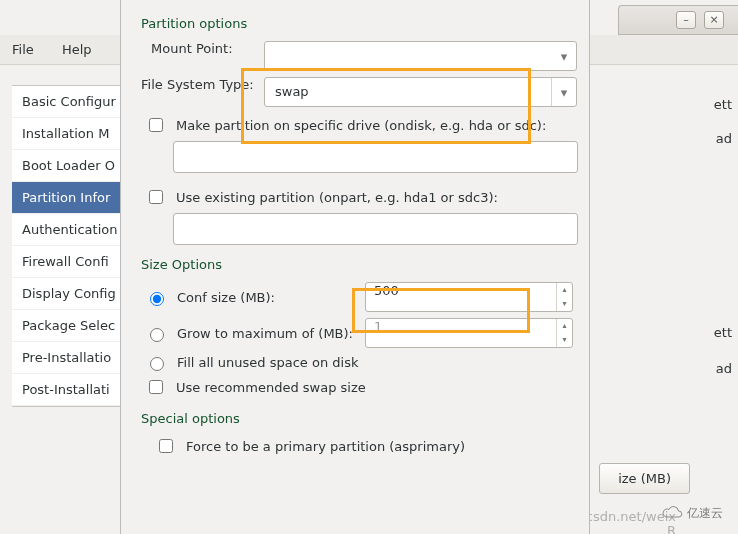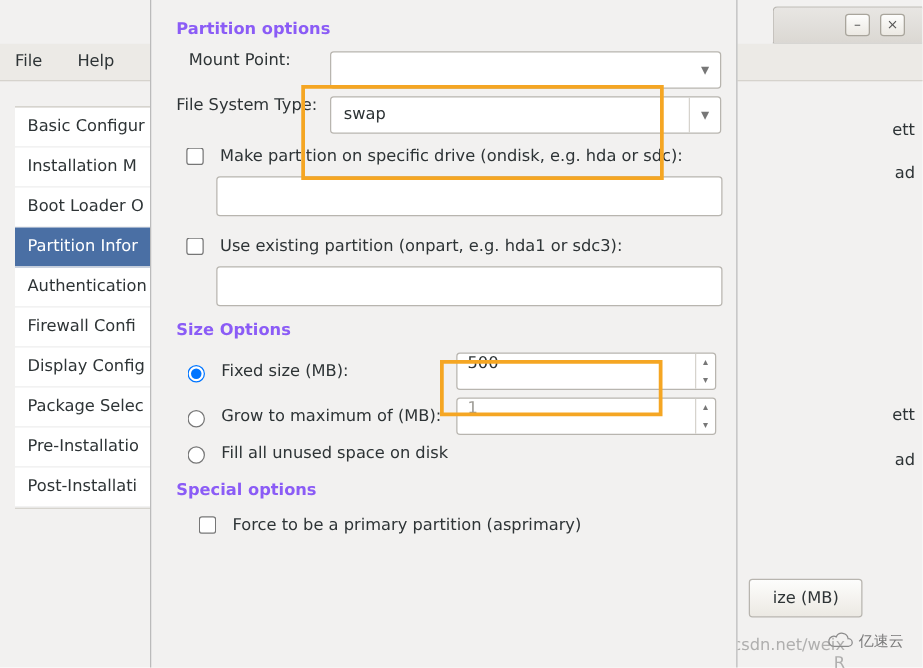--- a/index.html
+++ b/index.html
@@ -15,21 +15,21 @@
 .bg-sidebar .item{padding:8px 10px;border-bottom:1px solid #eee;white-space:nowrap;overflow:hidden;color:#2e3436}
 .bg-sidebar .item.sel{background:#4a6fa4;color:#fff}
 .bg-right{position:absolute;right:0;top:85px;width:140px;height:420px;color:#2e3436}
 .bg-right div{position:absolute;white-space:nowrap}
 .bg-btn{padding:7px 18px;background:linear-gradient(#fdfdfc,#ece9e3);border:1px solid #b8b5af;border-radius:3px}
 .watermark{position:absolute;right:62px;bottom:10px;color:rgba(120,120,120,.55);font-size:13px}
 .rights{position:absolute;right:62px;bottom:-4px;color:rgba(120,120,120,.55);font-size:13px}
 .logo{position:absolute;right:6px;bottom:6px;width:72px;height:30px;display:flex;align-items:center;gap:3px;color:#7a7a7a;font-size:12px}
 .logo svg{width:24px;height:18px}
 .dialog{position:absolute;left:120px;top:0;width:470px;height:534px;background:#f2f1f0;border-left:1px solid #bbb;border-right:1px solid #bbb;padding:10px 12px 0 20px;overflow:hidden}
-.sec-title{font-weight:bold;color:#8b5cf6;margin:6px 0 10px}
+.sec-title{font-weight:normal;color:#14532d;margin:6px 0 10px}
 .row{display:flex;align-items:flex-start;margin:6px 0}
 .lbl{color:#2e3436}
 .combo{flex:1;height:30px;background:#fff;border:1px solid #b8b5af;border-radius:3px;display:flex;align-items:center;position:relative;margin-left:8px}
 .combo-txt{flex:1;padding:0 10px;border-right:1px solid #d6d3cd;line-height:28px}
 .combo-arrow{width:24px;text-align:center;color:#777}
 .chk{display:flex;align-items:center;gap:10px;margin:8px 0 4px 4px}
 .chk input{width:14px;height:14px}
 .txt{width:405px;height:32px;margin:2px 0 6px 32px;background:#fff;border:1px solid #b8b5af;border-radius:3px;padding:0 8px}
 .opt{display:flex;align-items:center;gap:10px;margin:6px 0 6px 4px}
 .opt input{width:14px;height:14px}
@@ -111,21 +111,21 @@
   <label class="chk">
     <input type="checkbox" style="">
     <span>Use existing partition (onpart, e.g. hda1 or sdc3):</span>
   </label>
   <input class="txt" value="" style="">
 
   <div class="sec-title" style="margin-top:6px">Size Options</div>
 
   <div class="opt">
     <input type="radio" name="szopt" checked="" style="">
-    <span class="lbl" style="width:178px">Fixed size (MB):</span>
+    <span class="lbl" style="width:178px">Conf size (MB):</span>
     <div class="spin" style="width:208px">
       <input value="500" style="">
       <div class="spin-btns">
           <div>▴</div>
           <div>▾</div>
         </div>
     </div>
   </div>
 
   <div class="opt">
@@ -138,20 +138,24 @@
           <div>▾</div>
         </div>
     </div>
   </div>
 
   <div class="opt">
     <input type="radio" name="szopt" style="">
     <span class="lbl">Fill all unused space on disk</span>
   </div>
 
+  <label class="chk" style="margin-top:6px">
+    <input type="checkbox" style="">
+    <span>Use recommended swap size</span>
+  </label>
 
   <div class="sec-title" style="margin-top:14px">Special options</div>
 
   <label class="chk" style="margin-left:14px">
     <input type="checkbox" style="">
     <span>Force to be a primary partition (asprimary)</span>
   </label>
 </div>
 
 <div class="hl hl1"></div>

